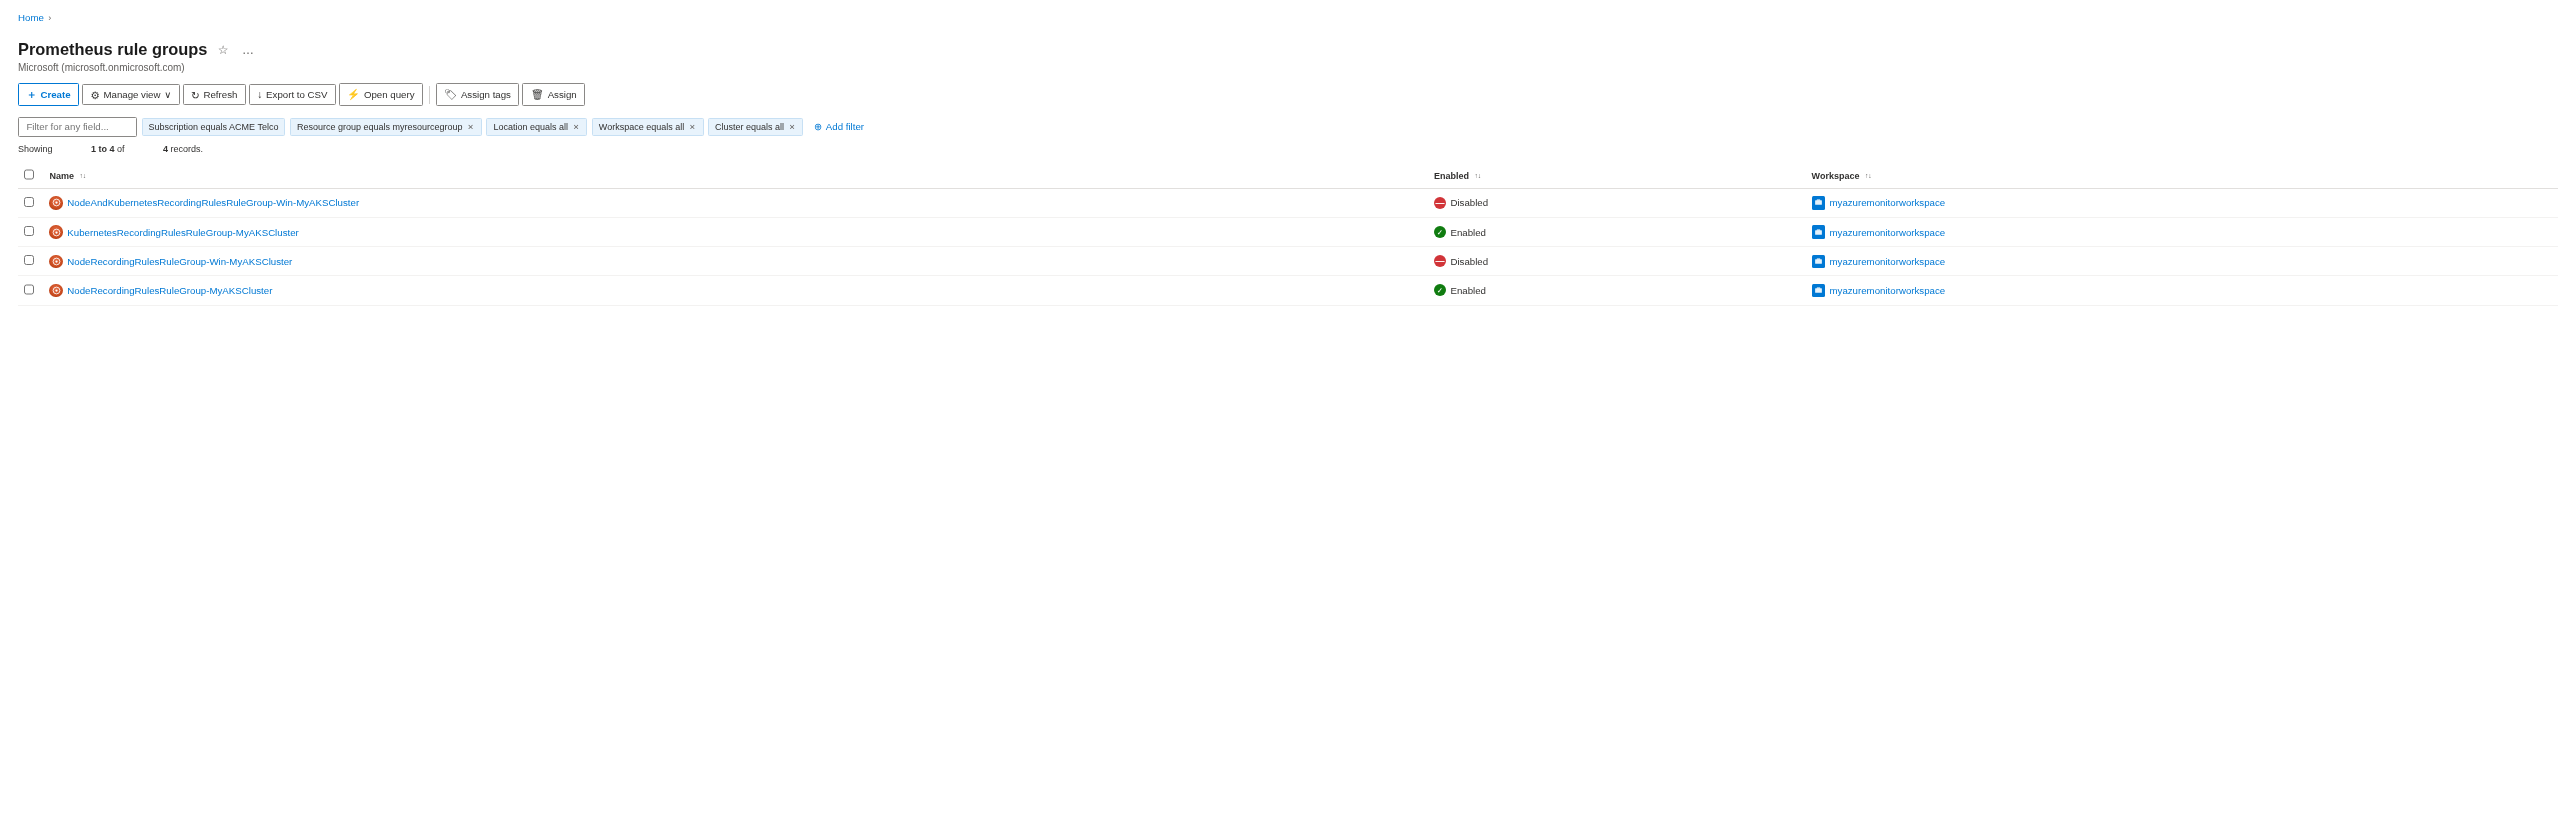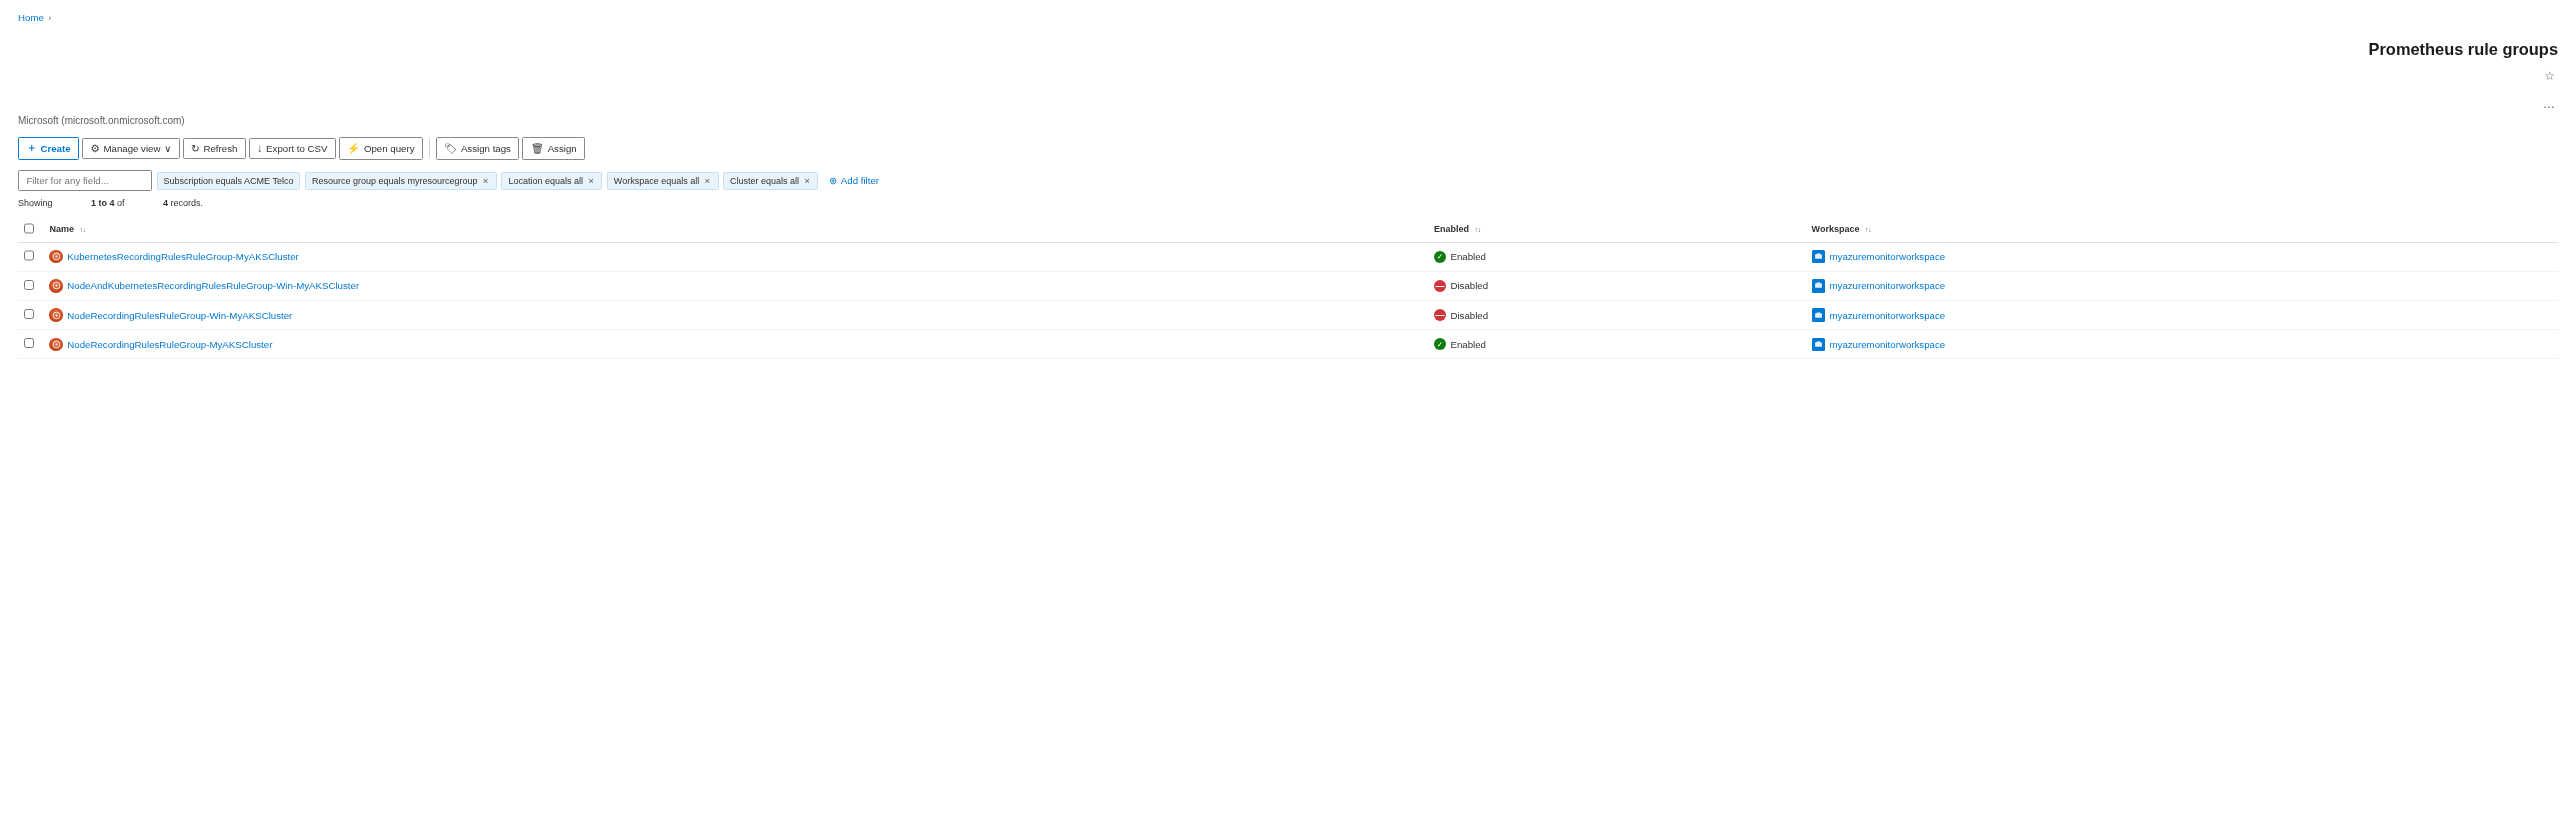--- a/index.html
+++ b/index.html
@@ -18,24 +18,23 @@
       font-size: 9.7px;
     }
     .breadcrumb a {
       color: #0078d4;
       text-decoration: none;
     }
     .breadcrumb-separator { color: #605e5c; font-size: 9px; }
 
     .page-header {
       display: flex;
-      align-items: flex-end;
+      align-items: flex-start;
       gap: 7.4px;
       margin-bottom: 1.5px;
-      flex-direction: column;
     }
     .page-title {
       font-size: 16.4px;
       font-weight: 600;
       color: #1b1b1b;
     }
     .header-icon-btn {
       background: none;
       border: none;
       cursor: pointer;
@@ -91,21 +90,21 @@
       align-items: center;
       gap: 4.5px;
       margin-bottom: 7.4px;
       flex-wrap: wrap;
     }
     .filter-input {
       border: 0.7px solid #8a8886;
       border-radius: 1.5px;
       padding: 3.7px 7.4px;
       font-size: 9.7px;
-      width: 134px;
+      width: 119px;
       color: #605e5c;
       outline: none;
     }
     .filter-tag {
       display: flex;
       align-items: center;
       gap: 3.7px;
       background: #e8f3fc;
       border: 0.7px solid #c7e0f4;
       border-radius: 1.5px;
@@ -387,27 +386,27 @@
   <tr>
         <td class="checkbox-cell"><input type="checkbox" style=""></td>
         <td>
           <div class="name-cell">
             <span class="prometheus-icon row-icon">
               <svg width="9" height="9" viewBox="0 0 16 16" fill="white">
                 <circle cx="8" cy="8" r="6" fill="none" stroke="white" stroke-width="1.5"></circle>
                 <circle cx="8" cy="8" r="2" fill="white"></circle>
               </svg>
             </span>
-            <a href="#" class="name-link">KubernetesRecordingRulesRuleGroup-MyAKSCluster</a>
+            <a href="#" class="name-link">NodeAndKubernetesRecordingRulesRuleGroup-Win-MyAKSCluster</a>
           </div>
         </td>
         <td>
           <div class="status-cell">
-            <span class="status-icon status-enabled">✓</span>
-            <span>Enabled</span>
+            <span class="status-icon status-disabled">—</span>
+            <span>Disabled</span>
           </div>
         </td>
         <td>
           <div class="workspace-cell">
             <span class="workspace-icon">
               <svg viewBox="0 0 16 16">
                 <rect x="2" y="4" width="12" height="8" rx="1" fill="white" opacity="0.9"></rect>
                 <rect x="5" y="2" width="6" height="3" rx="0.5" fill="white" opacity="0.7"></rect>
               </svg>
             </span>
@@ -418,27 +417,27 @@
       <tr>
         <td class="checkbox-cell"><input type="checkbox" style=""></td>
         <td>
           <div class="name-cell">
             <span class="prometheus-icon row-icon">
               <svg width="9" height="9" viewBox="0 0 16 16" fill="white">
                 <circle cx="8" cy="8" r="6" fill="none" stroke="white" stroke-width="1.5"></circle>
                 <circle cx="8" cy="8" r="2" fill="white"></circle>
               </svg>
             </span>
-            <a href="#" class="name-link">NodeAndKubernetesRecordingRulesRuleGroup-Win-MyAKSCluster</a>
+            <a href="#" class="name-link">KubernetesRecordingRulesRuleGroup-MyAKSCluster</a>
           </div>
         </td>
         <td>
           <div class="status-cell">
-            <span class="status-icon status-disabled">—</span>
-            <span>Disabled</span>
+            <span class="status-icon status-enabled">✓</span>
+            <span>Enabled</span>
           </div>
         </td>
         <td>
           <div class="workspace-cell">
             <span class="workspace-icon">
               <svg viewBox="0 0 16 16">
                 <rect x="2" y="4" width="12" height="8" rx="1" fill="white" opacity="0.9"></rect>
                 <rect x="5" y="2" width="6" height="3" rx="0.5" fill="white" opacity="0.7"></rect>
               </svg>
             </span>

